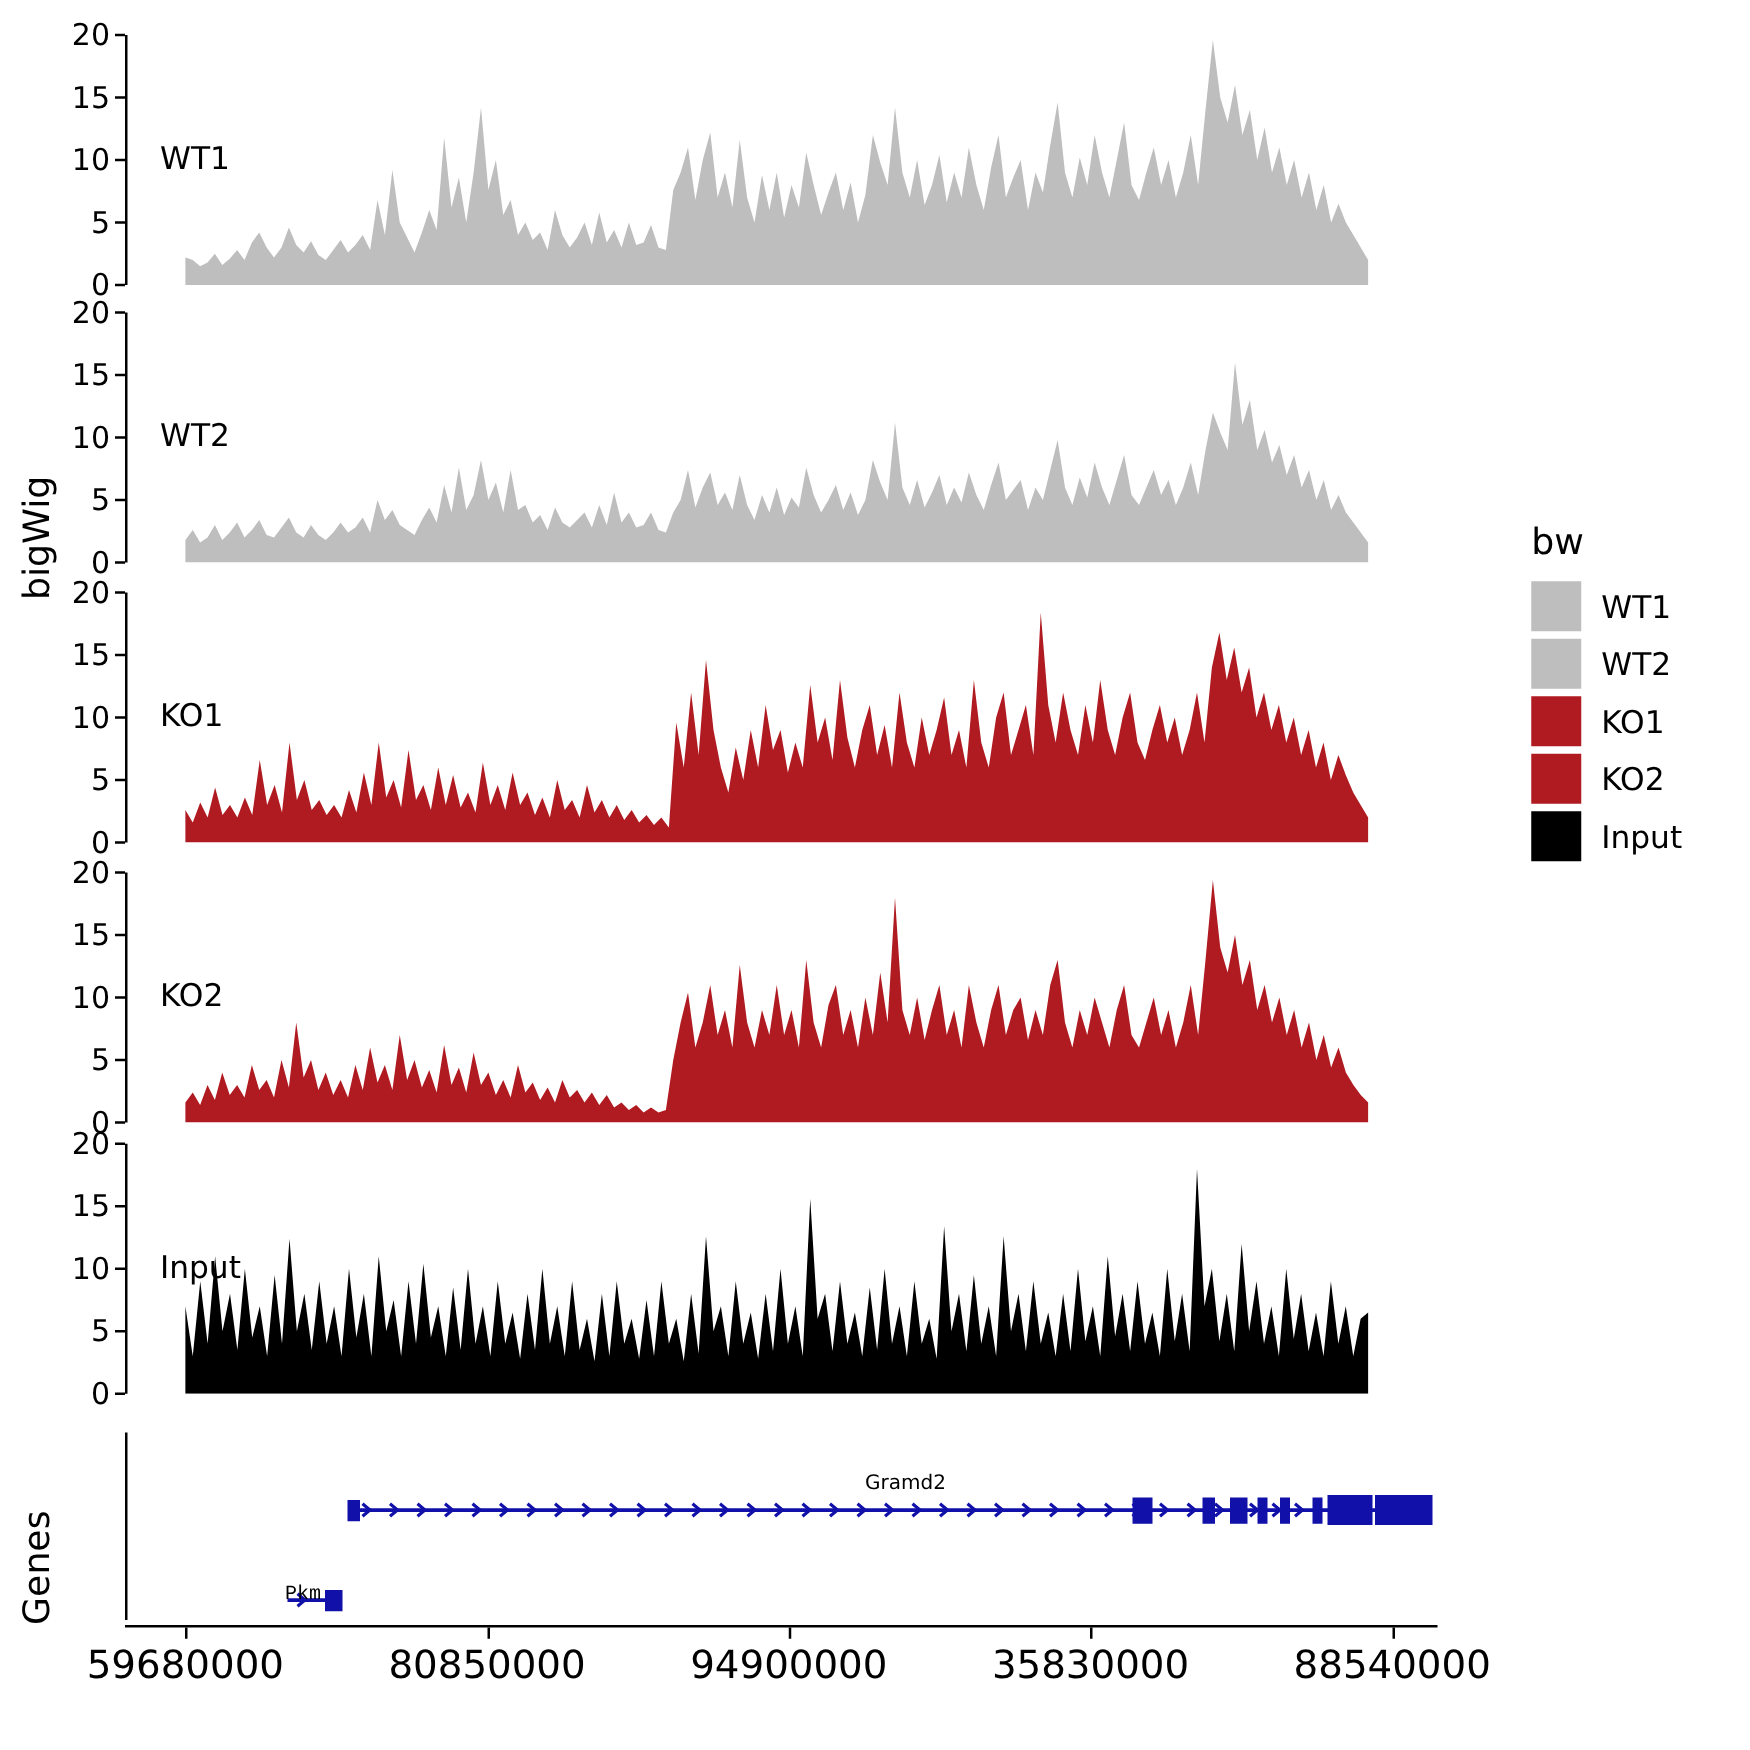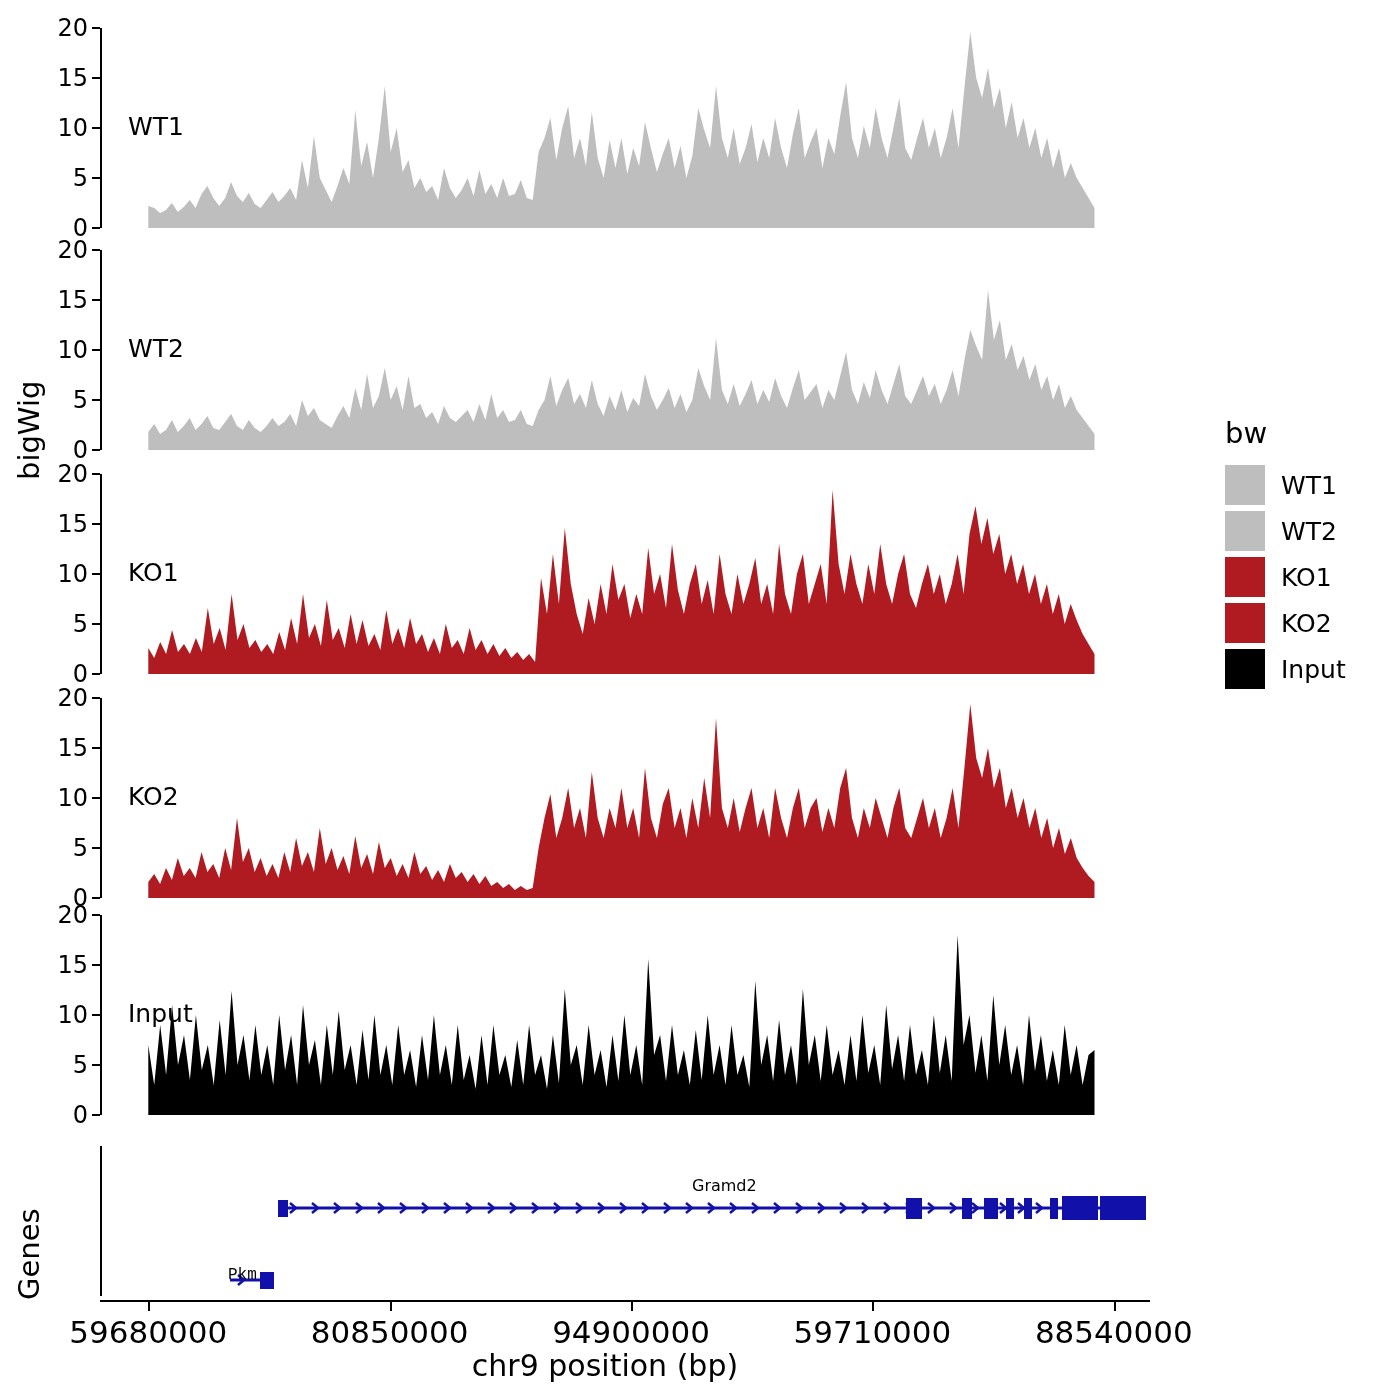--- a/index.html
+++ b/index.html
@@ -243,21 +243,20 @@
         <path d="M138 129 L144 134 L138 139" stroke="#1111AA" stroke-width="2.5" fill="none"></path>
         <rect x="160" y="126" width="14" height="17" fill="#1111AA"></rect>
       </g>
     </svg>
     <div class="gene-label" style="left:592px;top:30px;">Gramd2</div>
     <div class="gene-label" style="left:128px;top:120px;font-family:Liberation Mono, monospace;">Pkm</div>
   </div>
 
   <div id="xaxis"></div>
   <div id="xticks"></div>
-  <div id="xlabel">chr9 position (bp)</div>
 
   <div id="legend">
     <div id="legend-title">bw</div>
     <div id="legend-items">
         <div class="legend-row">
           <div class="legend-swatch" style="background: rgb(190, 190, 190);"></div>
           <div class="legend-label">WT1</div>
         </div>
         <div class="legend-row">
           <div class="legend-swatch" style="background: rgb(190, 190, 190);"></div>
@@ -278,16 +277,16 @@
       </div>
   </div>
 
 <div class="xtick" style="position: absolute; left: 148.276px; top: 1302px;"></div>
     <div class="xticklabel" style="position: absolute; left: 148.276px; top: 1314px;">59680000</div>
     <div class="xtick" style="position: absolute; left: 389.655px; top: 1302px;"></div>
     <div class="xticklabel" style="position: absolute; left: 389.655px; top: 1314px;">80850000</div>
     <div class="xtick" style="position: absolute; left: 631.034px; top: 1302px;"></div>
     <div class="xticklabel" style="position: absolute; left: 631.034px; top: 1314px;">94900000</div>
     <div class="xtick" style="position: absolute; left: 872.414px; top: 1302px;"></div>
-    <div class="xticklabel" style="position: absolute; left: 872.414px; top: 1314px;">59710000</div>
+    <div class="xticklabel" style="position: absolute; left: 872.414px; top: 1314px;">35830000</div>
     <div class="xtick" style="position: absolute; left: 1113.79px; top: 1302px;"></div>
     <div class="xticklabel" style="position: absolute; left: 1113.79px; top: 1314px;">88540000</div>
   </div>
 
 </body></html>

